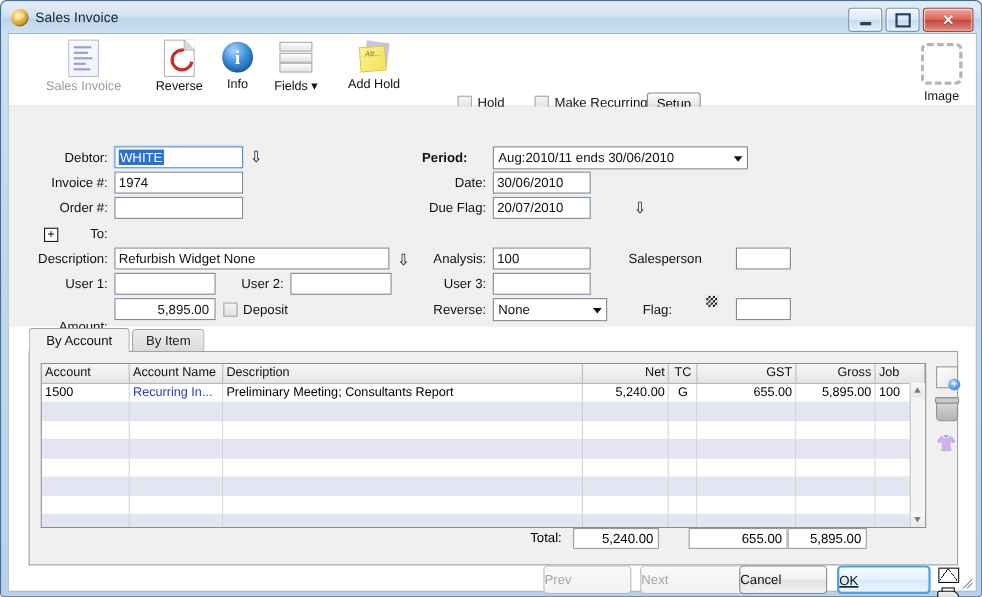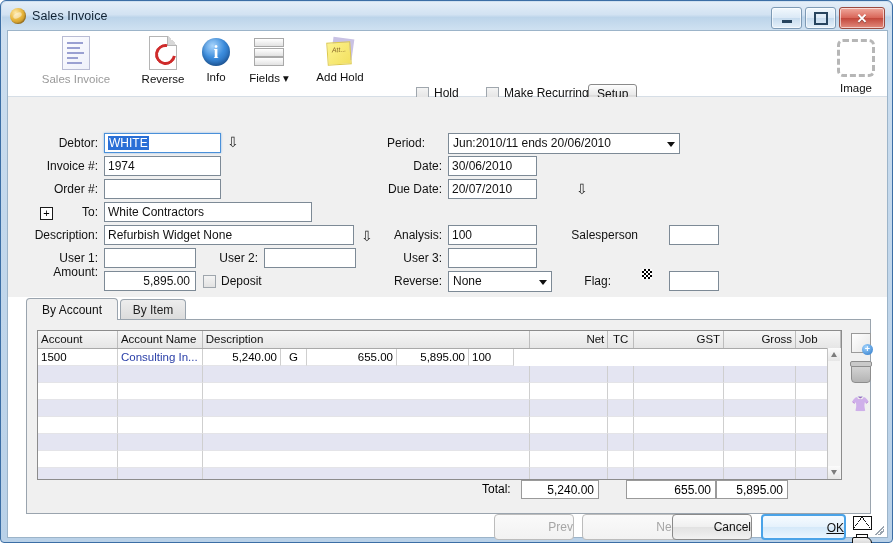--- a/index.html
+++ b/index.html
@@ -266,21 +266,21 @@
     background:#c9c9c9; border:1px solid #8d8d8d; border-radius:2px;
   }
   .rail-bino { font-size:15px; line-height:18px; text-align:center; }
 
   
   #footer { position:absolute; left:0; top:483px; width:879px; height:24px; }
   .btn {
     position:absolute; top:0; height:26px; box-sizing:border-box;
     border:1px solid #8a8a8a; border-radius:4px;
     background:linear-gradient(to bottom,#fcfcfc 0%,#f0f0f0 48%,#e2e2e2 52%,#f2f2f2 100%);
-    font-size:12px; color:#111; line-height:24px; text-align:right; cursor:default;
+    font-size:12px; color:#111; line-height:24px; text-align:left; cursor:default;
   }
   .btn.disabled { color:#a6a6a6; border-color:#bcbcbc;
     background:linear-gradient(to bottom,#fafafa,#f2f2f2); }
   .btn.default {
     border:2px solid #4aa3e8; border-radius:4px;
     background:linear-gradient(to bottom,#f6fbff 0%,#e6f2fc 48%,#d5e9f9 52%,#eaf5ff 100%);
     text-decoration:underline;
   }
   .btn .u { text-decoration:underline; }
 
@@ -419,48 +419,47 @@
       <div class="drop-arrow" style="left:219px; top:39px;"></div>
 
       <div class="lbl" style="left:10px; top:62px; width:80px;">Invoice #:</div>
       <div class="fld" style="left:96px; top:59px; width:117px;">1974</div>
 
       <div class="lbl" style="left:10px; top:85px; width:80px;">Order #:</div>
       <div class="fld" style="left:96px; top:82px; width:117px;"></div>
 
       <div class="expander" style="left:32px; top:110px;">+</div>
       <div class="lbl" style="left:10px; top:108px; width:80px;">To:</div>
-      <div class="fld" style="left:96px; top:105px; width:208px;">White Contractors</div>
 
       <div class="lbl" style="left:2px; top:131px; width:88px;">Description:</div>
       <div class="fld" style="left:96px; top:128px; width:250px;">Refurbish Widget None</div>
       <div class="drop-arrow" style="left:353px; top:133px;"></div>
 
       <div class="lbl" style="left:10px; top:154px; width:80px;">User 1:</div>
       <div class="fld" style="left:96px; top:151px; width:92px;"></div>
       <div class="lbl" style="left:190px; top:154px; width:60px;">User 2:</div>
       <div class="fld" style="left:256px; top:151px; width:92px;"></div>
 
-      <div class="lbl" style="left:10px; top:168px; width:80px;text-align:right;">Amount:</div>
+      <div class="lbl" style="left:10px; top:193px; width:80px;text-align:right;">Amount:</div>
       <div class="fld num" style="left:96px; top:174px; width:92px;">5,895.00</div>
       <div class="chk-wrap" style="left:195px; top:177px;">
         <span class="chkbox"></span>
         <span>Deposit</span>
       </div>
 
-      <div class="lbl" style="left:351px; top:39px; width:66px;">Period:</div>
+      <div class="lbl" style="left:351px; top:39px; width:66px;font-weight:bold;">Period:</div>
       <div class="combo" style="left:440px; top:36px; width:232px;">
-        <span>Jun:2010/11 ends 20/06/2010</span>
+        <span>Aug:2010/11 ends 30/06/2010</span>
         <span class="arw"></span>
       </div>
 
       <div class="lbl" style="left:368px; top:62px; width:66px;">Date:</div>
       <div class="fld" style="left:440px; top:59px; width:89px;">30/06/2010</div>
 
-      <div class="lbl" style="left:358px; top:85px; width:76px;">Due Date:</div>
+      <div class="lbl" style="left:358px; top:85px; width:76px;">Due Flag:</div>
       <div class="fld" style="left:440px; top:82px; width:89px;">20/07/2010</div>
       <div class="drop-arrow" style="left:568px; top:86px;"></div>
 
       <div class="lbl" style="left:368px; top:131px; width:66px;">Analysis:</div>
       <div class="fld" style="left:440px; top:128px; width:89px;">100</div>
       <div class="lbl" style="left:530px; top:131px; width:100px;">Salesperson</div>
       <div class="fld" style="left:661px; top:128px; width:50px;"></div>
 
       <div class="lbl" style="left:368px; top:154px; width:66px;">User 3:</div>
       <div class="fld" style="left:440px; top:151px; width:89px;"></div>
@@ -490,21 +489,22 @@
           <div class="gh" style="width:328px;">Description</div>
           <div class="gh num" style="width:78px;">Net</div>
           <div class="gh ctr" style="width:26px;">TC</div>
           <div class="gh num" style="width:90px;">GST</div>
           <div class="gh num" style="width:72px;">Gross</div>
           <div class="gh" style="width:45px;">Job</div>
         </div>
 
         <div class="grow data">
           <div class="gc" style="width:80px;">1500</div>
-          <div class="gc link" style="width:85px;">Consulting In...</div>
+          <div class="gc link" style="width:85px;">Recurring In...</div>
+          <div class="gc" style="width:328px;">Preliminary Meeting; Consultants Report</div>
           <div class="gc num" style="width:78px;">5,240.00</div>
           <div class="gc ctr" style="width:26px;">G</div>
           <div class="gc num" style="width:90px;">655.00</div>
           <div class="gc num" style="width:72px;">5,895.00</div>
           <div class="gc" style="width:45px;">100</div>
         </div>
 
         <div id="empty-rows">
             <div class="grow alt">
               <div class="gc" style="width: 80px;"></div>

